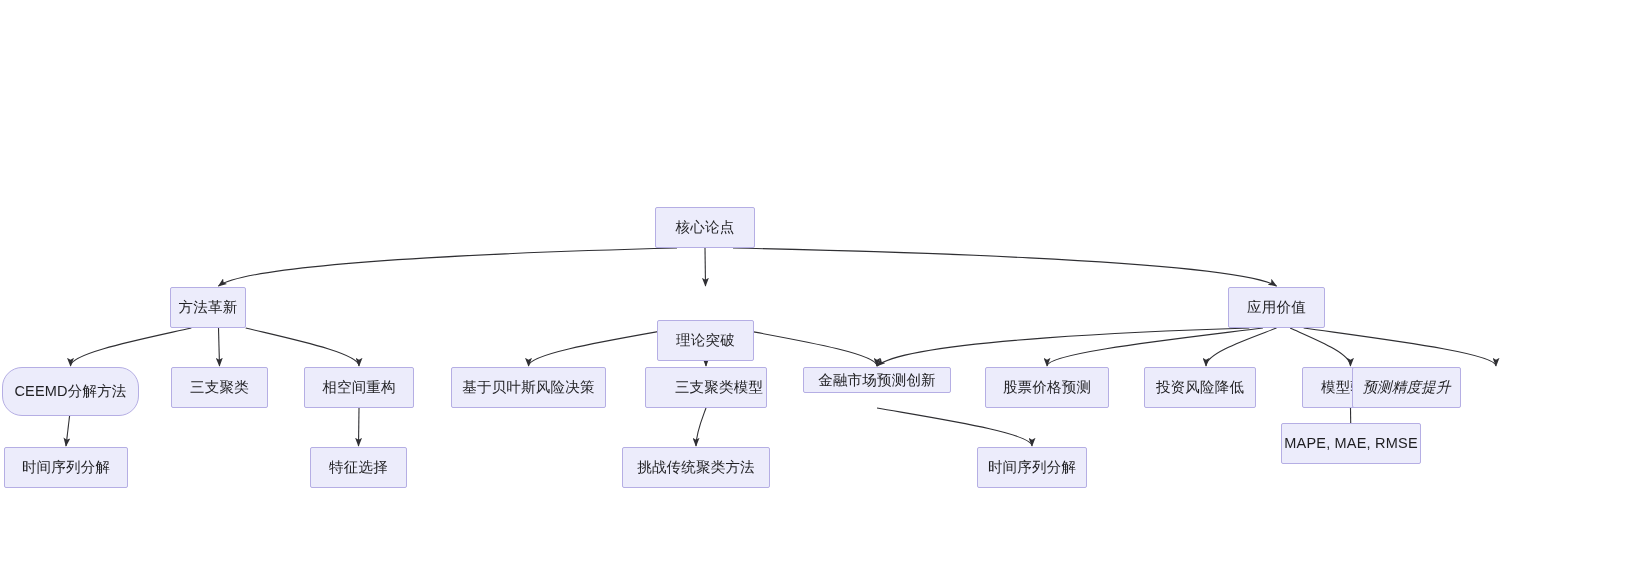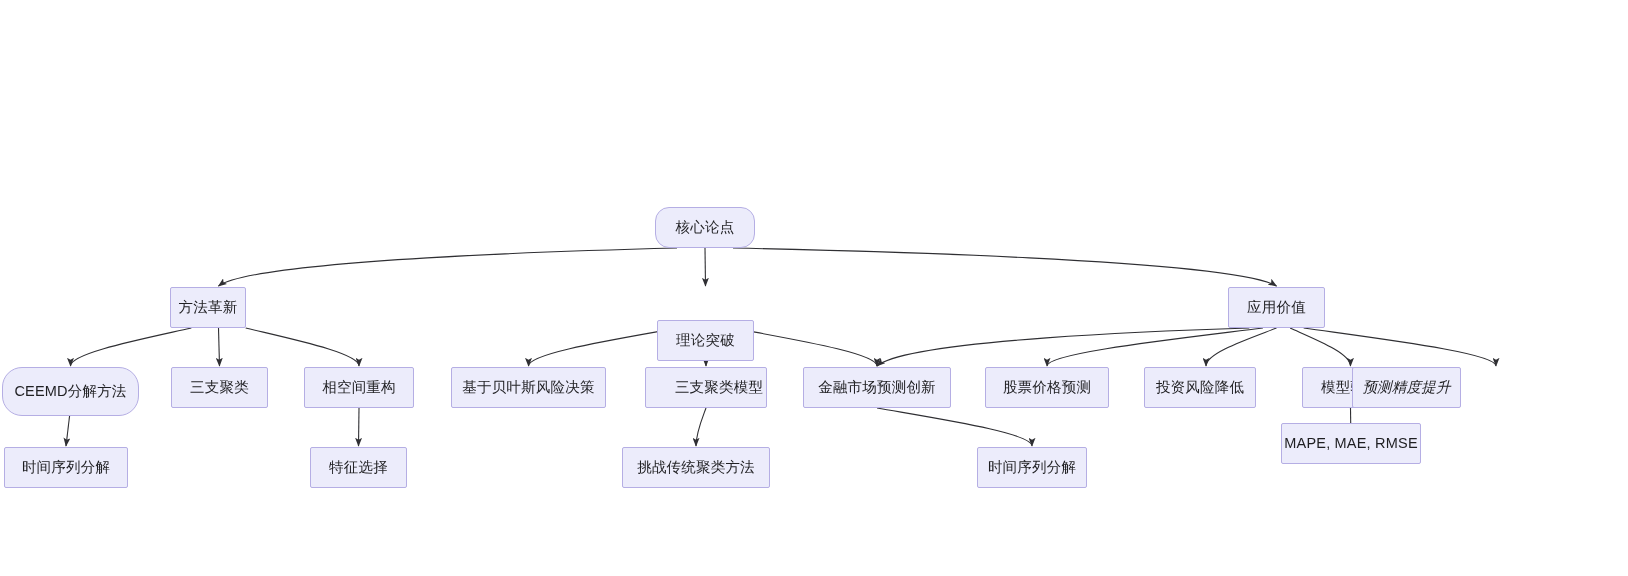--- a/index.html
+++ b/index.html
@@ -75,21 +75,21 @@
         <path d="M 1303.66 328 C 1384.4428 339.4, 1496 353.08, 1496 366" fill="none" stroke="#2f2f33" stroke-width="1.1" marker-end="url(#arrowhead)"></path>
         <path d="M 70.5 408 L 66 446" fill="none" stroke="#2f2f33" stroke-width="1.1" marker-end="url(#arrowhead)"></path>
         <path d="M 359 408 L 358.5 446" fill="none" stroke="#2f2f33" stroke-width="1.1" marker-end="url(#arrowhead)"></path>
         <path d="M 706 408 C 701.8 419.4, 696 433.08, 696 446" fill="none" stroke="#2f2f33" stroke-width="1.1" marker-end="url(#arrowhead)"></path>
         <path d="M 877 408 C 942.1 419.4, 1032 433.08, 1032 446" fill="none" stroke="#2f2f33" stroke-width="1.1" marker-end="url(#arrowhead)"></path>
         <path d="M 1350.5 408 L 1351 446" fill="none" stroke="#2f2f33" stroke-width="1.1" marker-end="url(#arrowhead)"></path>
       </g>
   </svg>
 
   <div id="node-layer">
-      <div class="node" style="left: 655px; top: 207px; width: 100px; height: 41px; border-radius: 14px;">
+      <div class="node" style="left: 655px; top: 207px; width: 100px; height: 41px;">
         <span class="node-label">核心论点</span>
       </div>
       <div class="node" style="left: 170px; top: 287px; width: 76px; height: 41px;">
         <span class="node-label">方法革新</span>
       </div>
       <div class="node" style="left: 657px; top: 287px; width: 97px; height: 41px; margin-top: 33px;">
         <span class="node-label">理论突破</span>
       </div>
       <div class="node" style="left: 1228px; top: 287px; width: 97px; height: 41px;">
         <span class="node-label">应用价值</span>
@@ -102,21 +102,21 @@
       </div>
       <div class="node" style="left: 304px; top: 367px; width: 110px; height: 41px;">
         <span class="node-label">相空间重构</span>
       </div>
       <div class="node" style="left: 451px; top: 367px; width: 155px; height: 41px;">
         <span class="node-label">基于贝叶斯风险决策</span>
       </div>
       <div class="node" style="left: 645px; top: 367px; width: 122px; height: 41px; padding-left: 26px;">
         <span class="node-label">三支聚类模型</span>
       </div>
-      <div class="node" style="left: 803px; top: 367px; width: 148px; height: 41px;">
+      <div class="node" style="left: 803px; top: 367px; width: 148px; height: 26px;">
         <span class="node-label">金融市场预测创新</span>
       </div>
       <div class="node" style="left: 985px; top: 367px; width: 124px; height: 41px;">
         <span class="node-label">股票价格预测</span>
       </div>
       <div class="node" style="left: 1144px; top: 367px; width: 112px; height: 41px;">
         <span class="node-label">投资风险降低</span>
       </div>
       <div class="node" style="left: 1302px; top: 367px; width: 97px; height: 41px;">
         <span class="node-label">模型验证</span>

